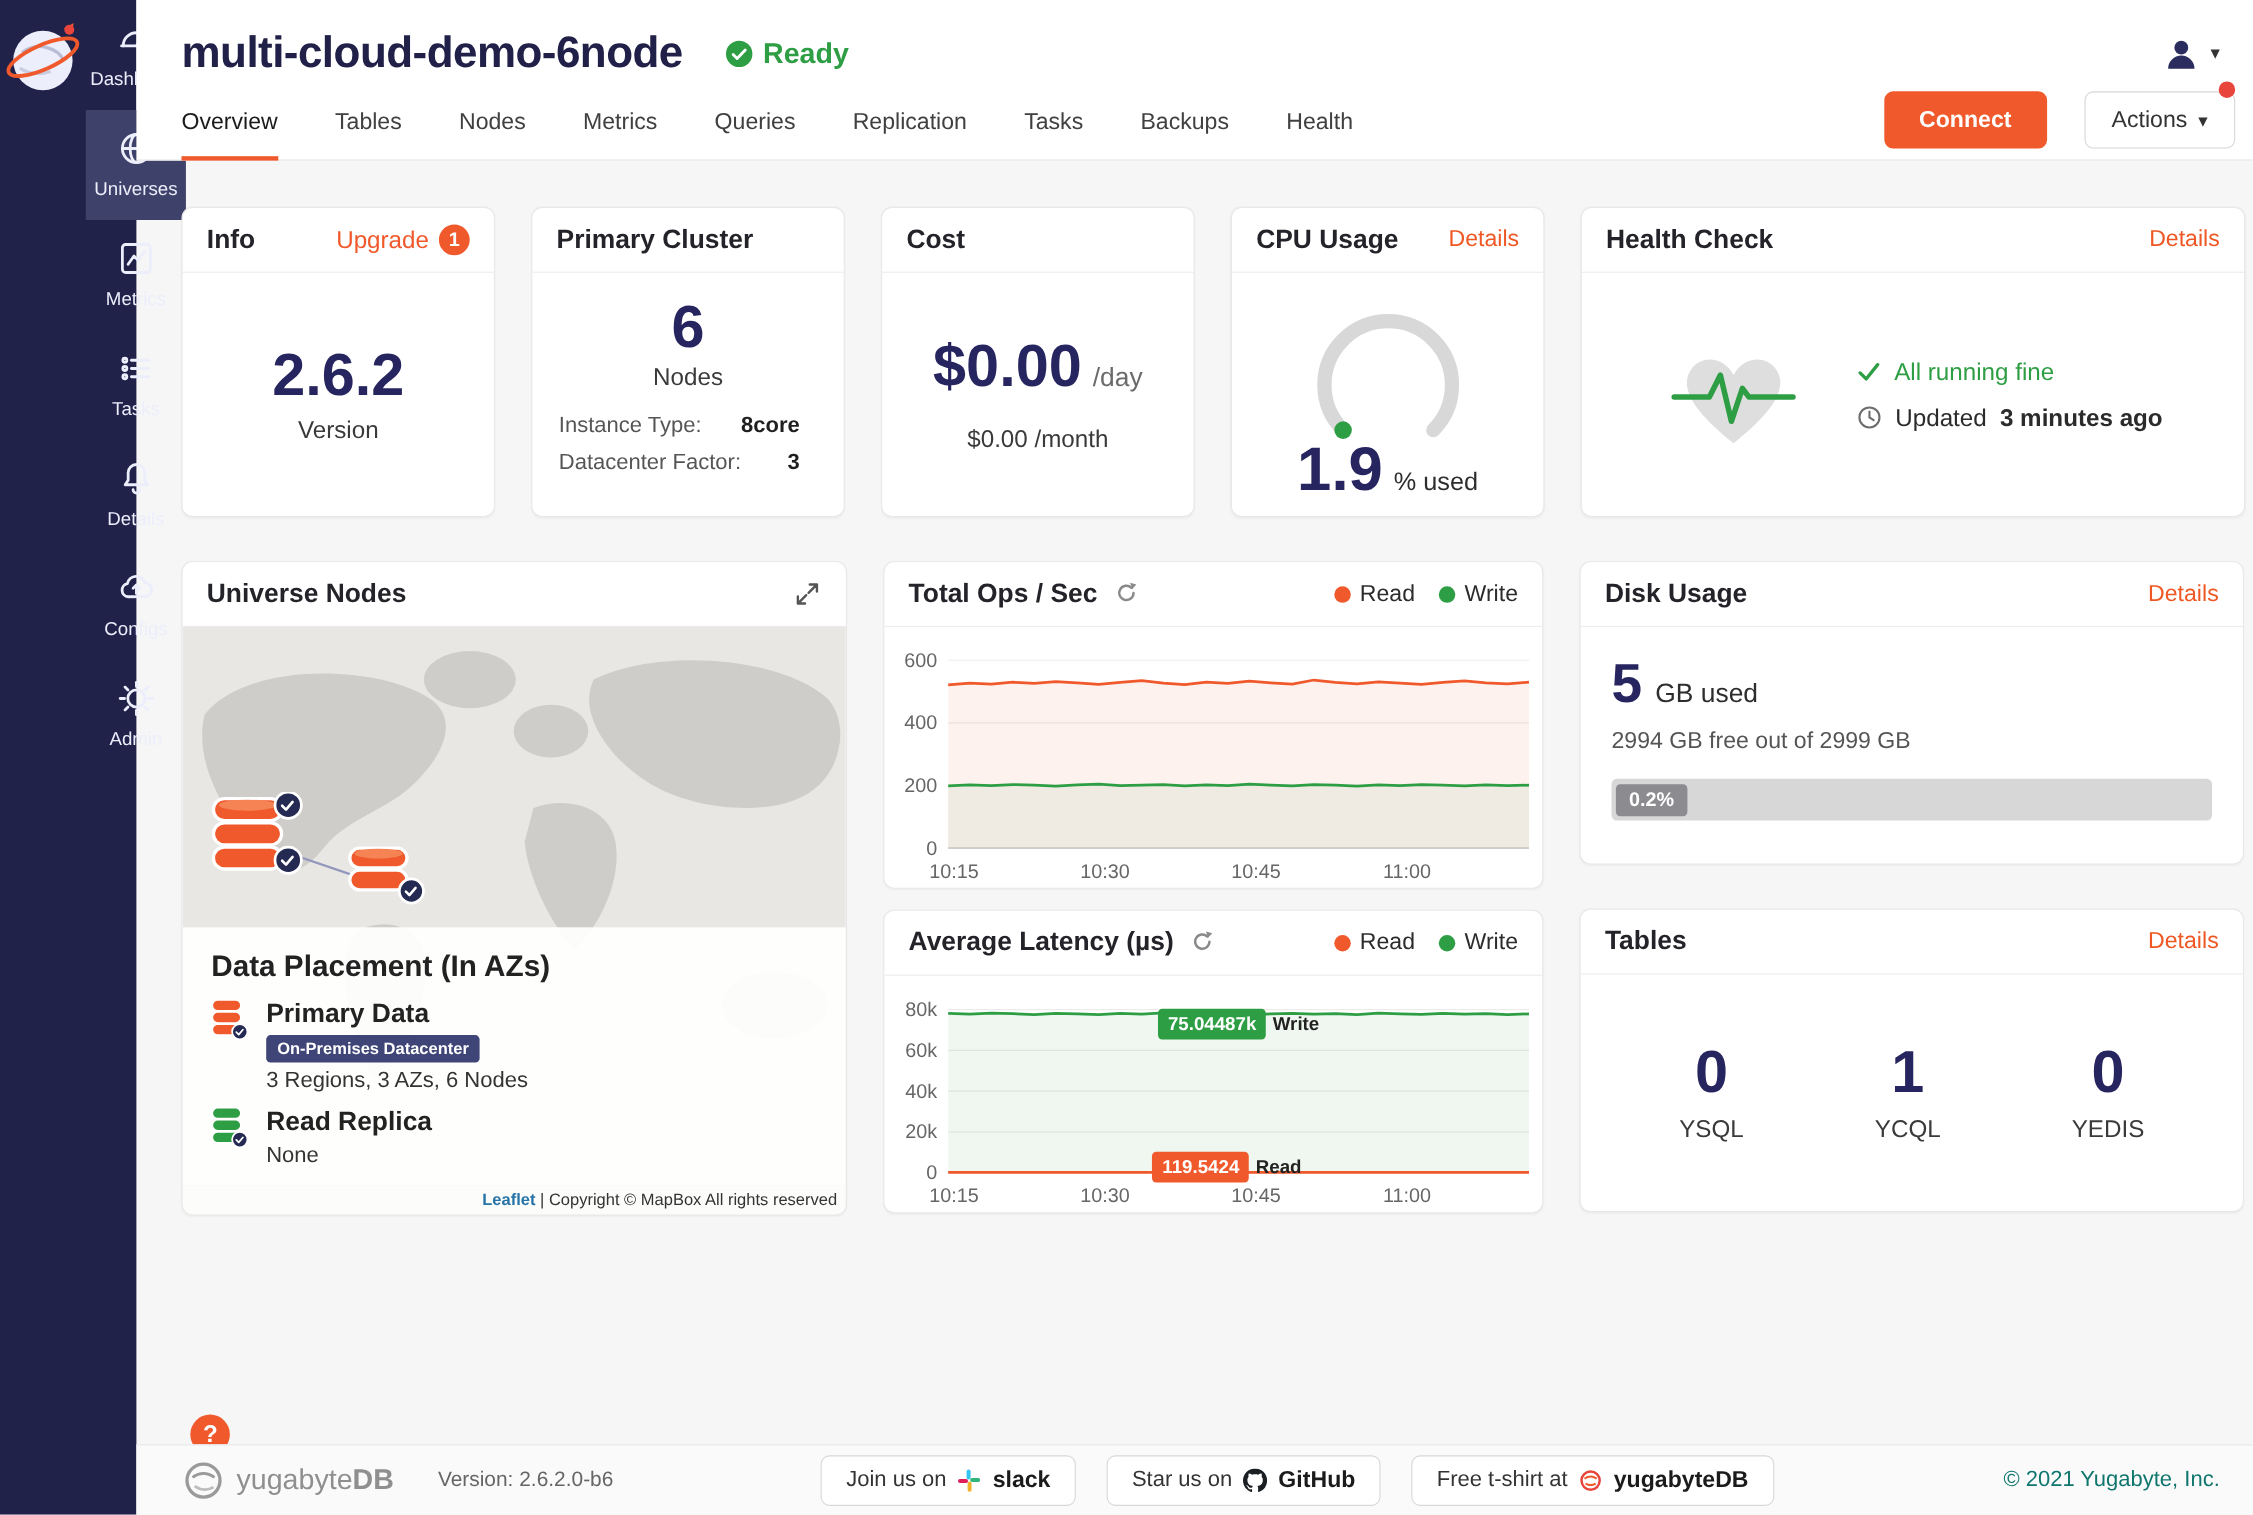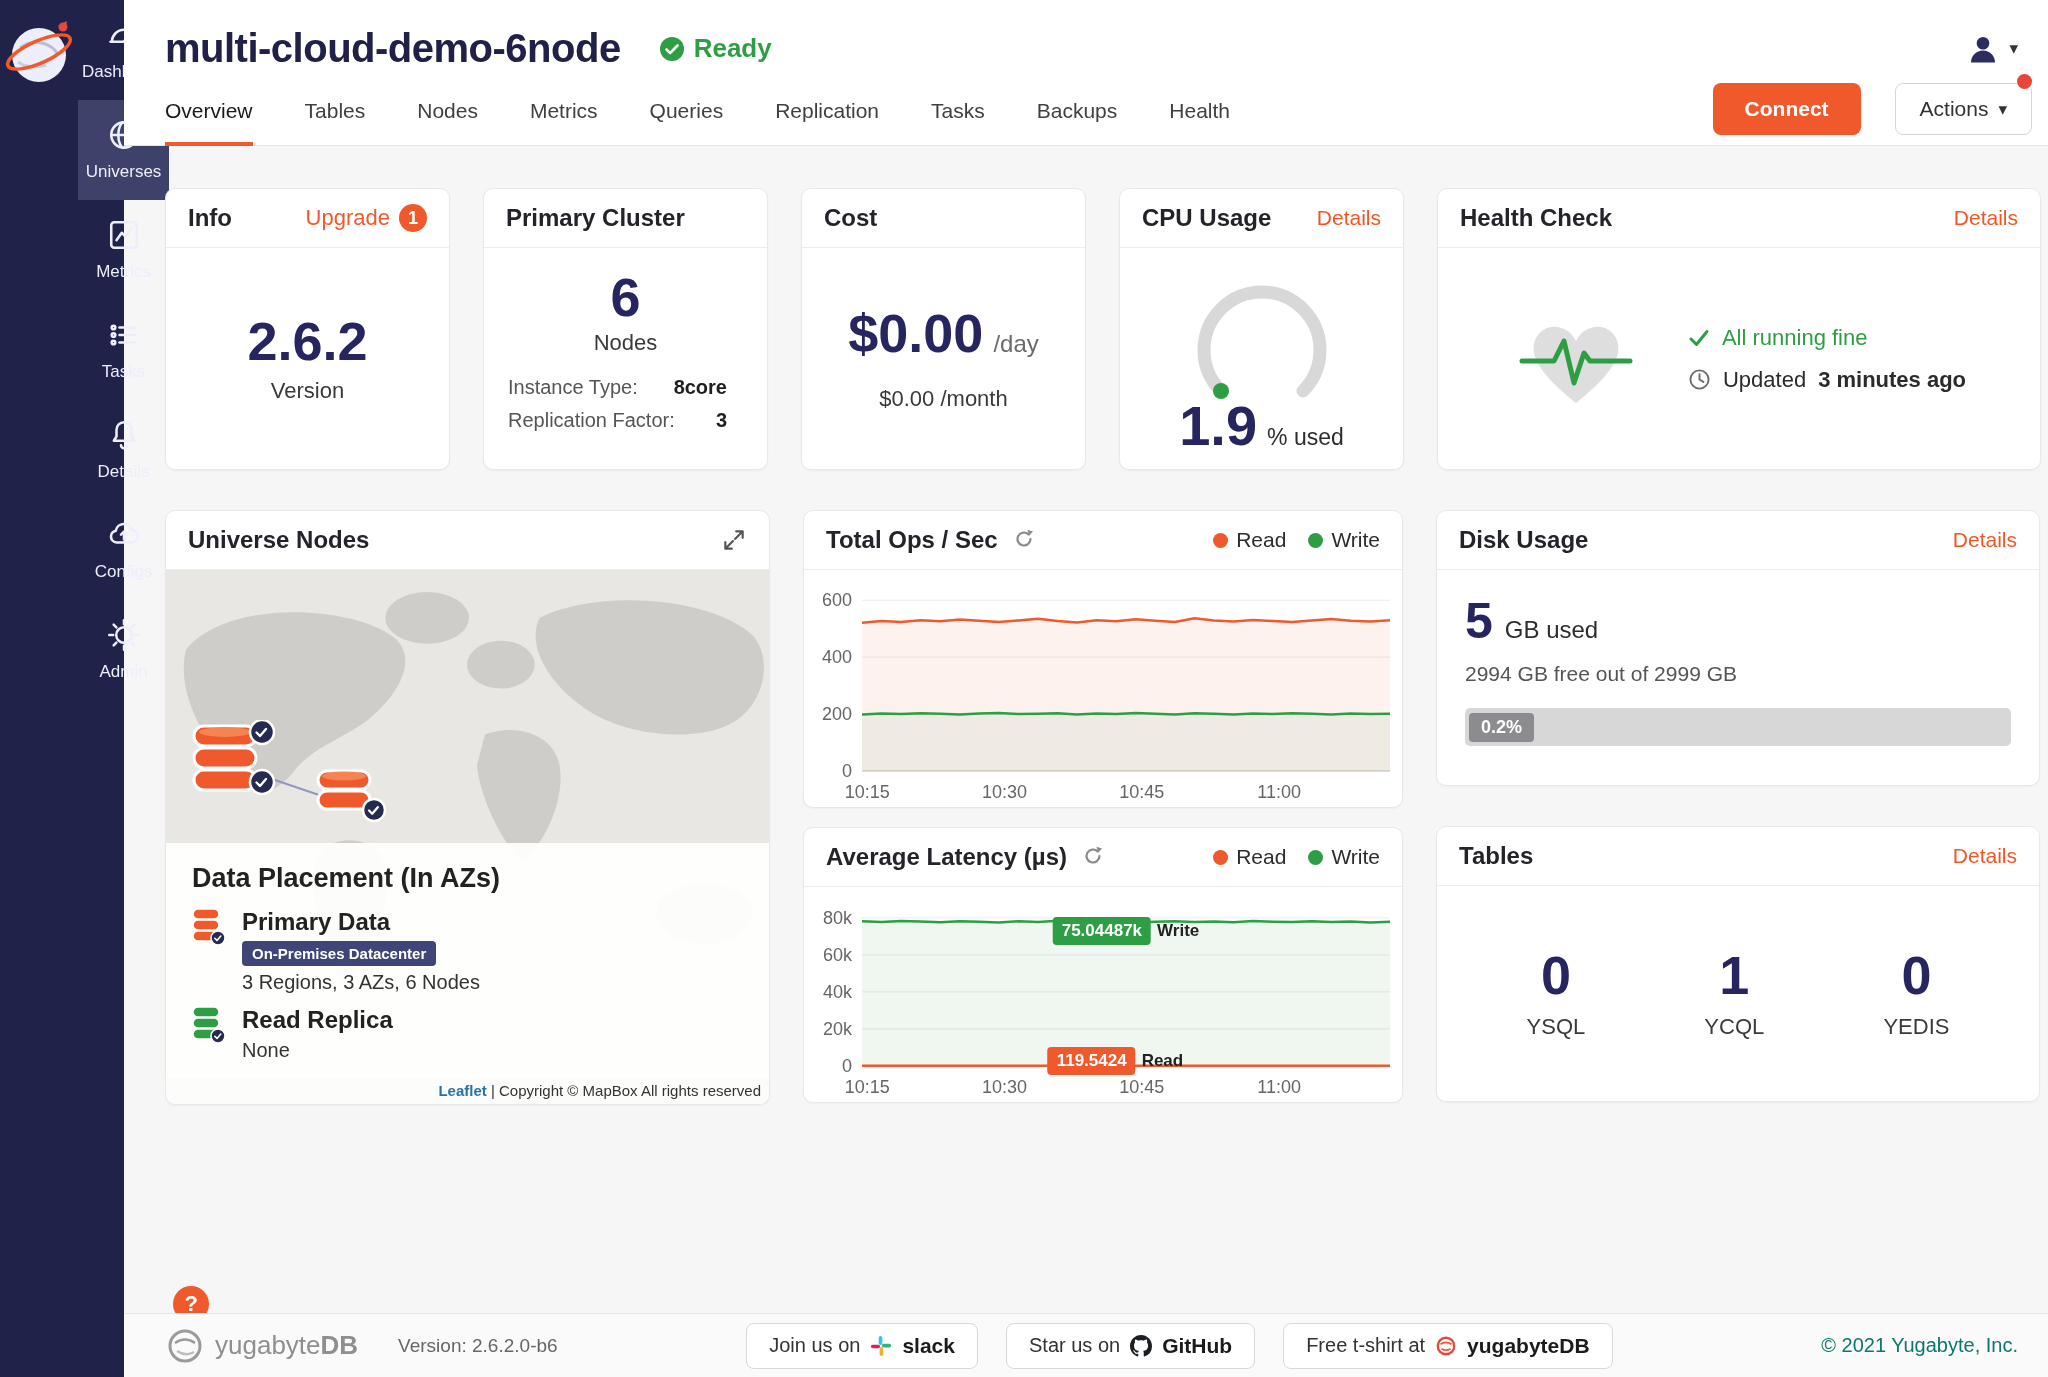--- a/index.html
+++ b/index.html
@@ -287,21 +287,21 @@
         <div class="card-body">
           <div class="center-col" style="justify-content:flex-start; padding-top:22px; gap:6px;">
             <span class="bignum">6</span>
             <span class="sub-label">Nodes</span>
             <div class="kv-rows">
               <div class="kv-row">
                 <span class="kv-label">Instance Type:</span>
                 <span class="kv-value">8core</span>
               </div>
               <div class="kv-row">
-                <span class="kv-label">Replication Factor:</span>
+                <span class="kv-label">Datacenter Factor:</span>
                 <span class="kv-value">3</span>
               </div>
             </div>
           </div>
         </div>
       </div>
 
       <div class="card">
         <div class="card-header">
           <span class="card-title">Cost</span>

